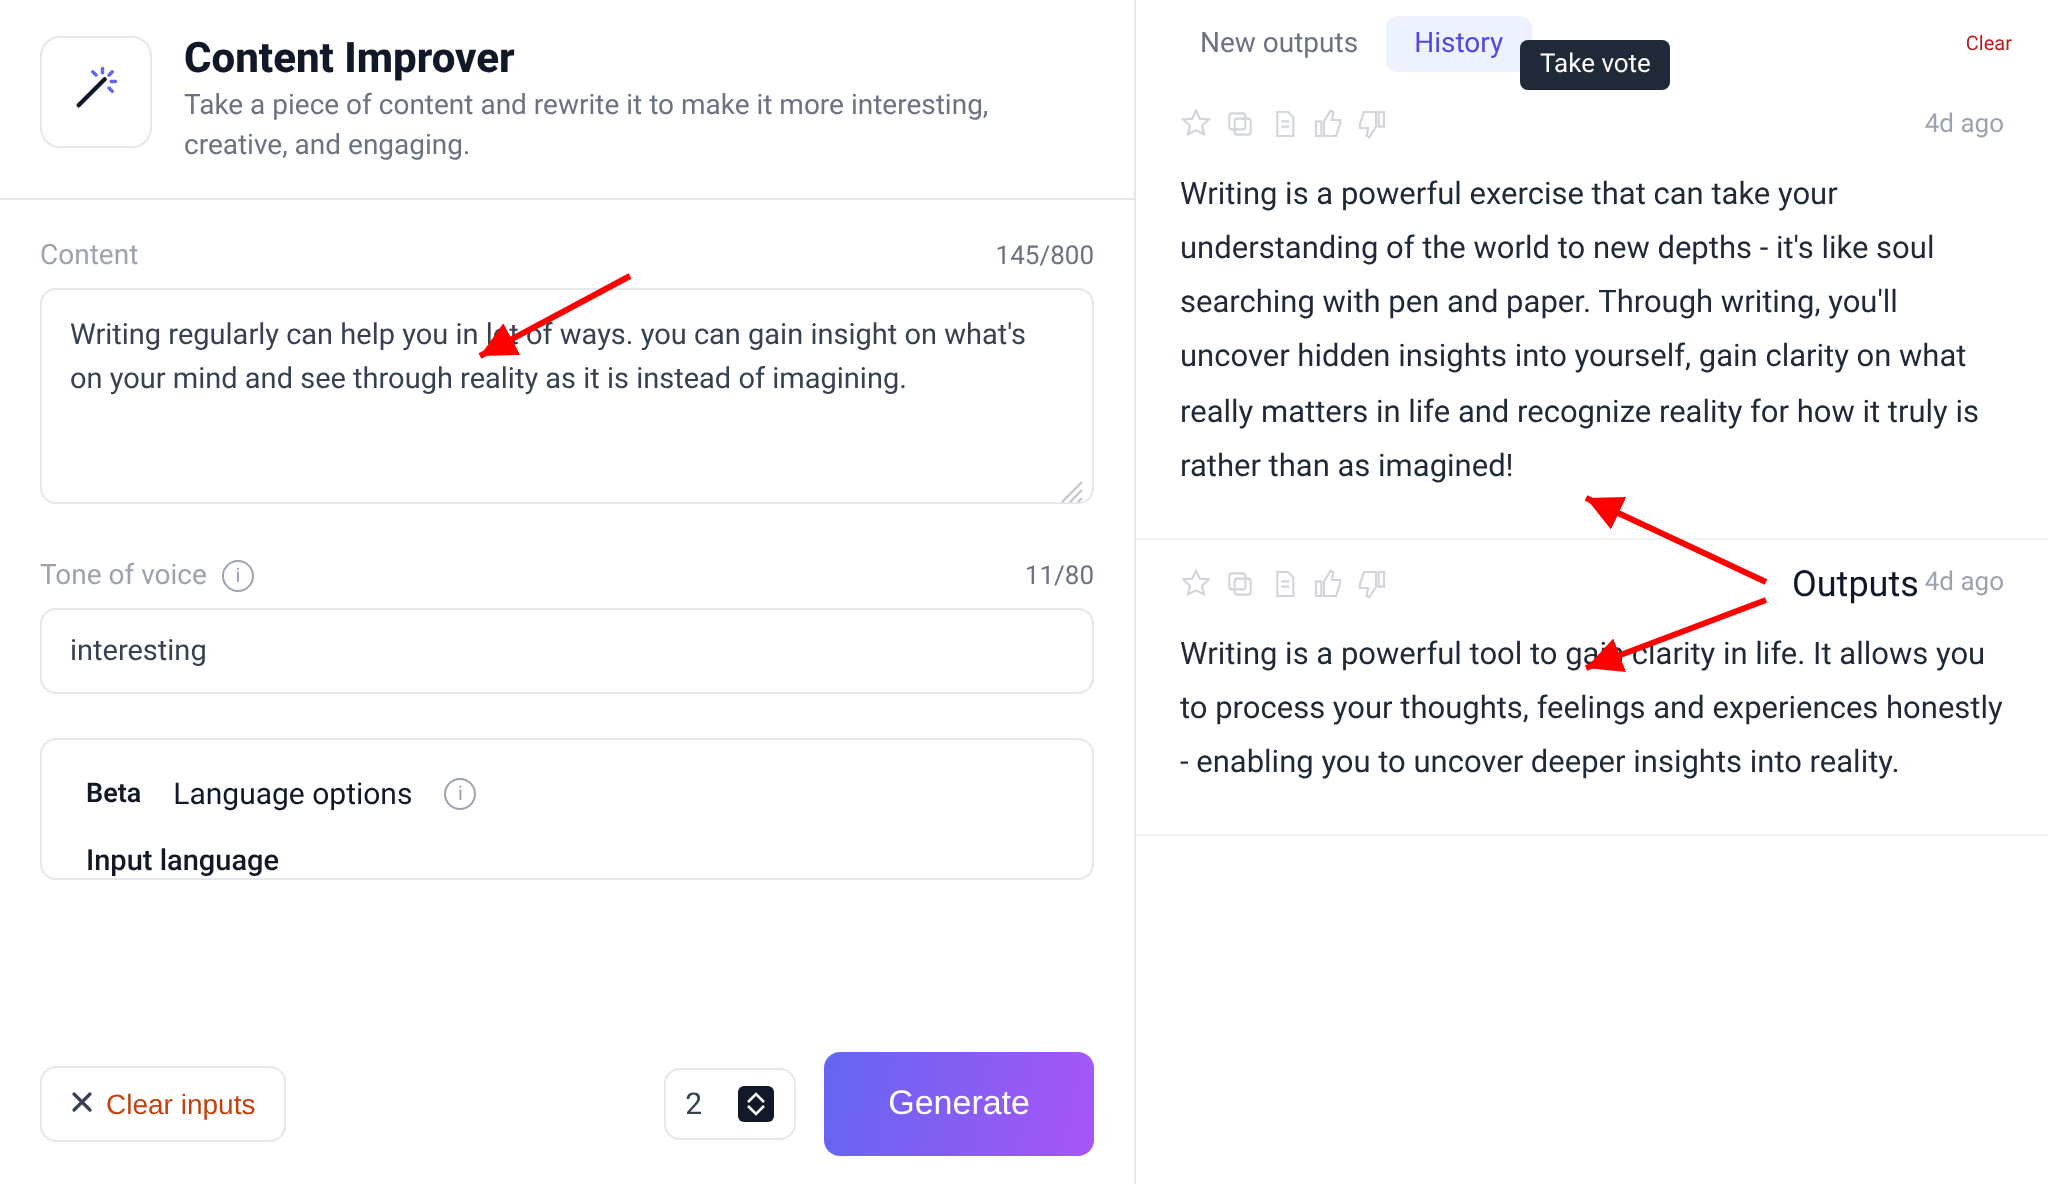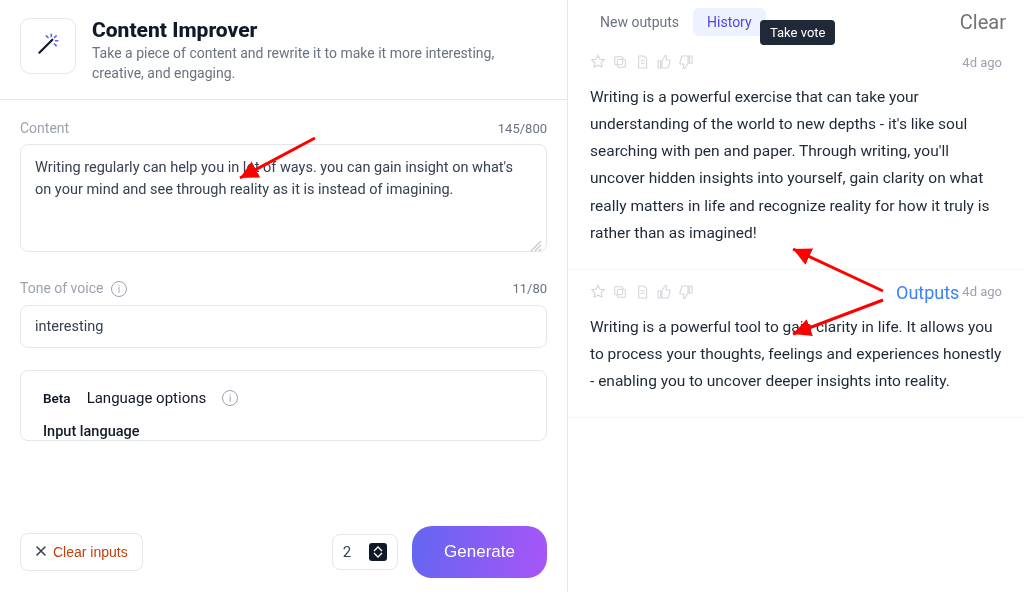--- a/index.html
+++ b/index.html
@@ -162,21 +162,21 @@
     background: #111827;
     border-radius: 3px;
     display:flex; flex-direction:column;
     align-items:center; justify-content:center;
   }
   .stepper svg { display:block;}
   .generate-btn {
     background: linear-gradient(100deg, #6366f1 0%, #a855f7 100%);
     color: #fff;
     border: none;
-    border-radius: 20px;
+    border-radius: 8px;
     padding: 16px 32px;
     font-size: 17px;
     font-weight: 500;
     cursor: pointer;
   }
   .right-panel {
     flex: 1;
     height: 100%;
     display: flex;
     flex-direction: column;
@@ -193,22 +193,22 @@
     color: #6b7280;
     border-radius: 6px;
     cursor: pointer;
   }
   .tab.active {
     color: #4f46e5;
     background: #eef2ff;
   }
   .clear-link {
     margin-left: auto;
-    font-size: 20px;
-    color: #737373;
+    font-size: 10px;
+    color: #b91c1c;
     cursor: pointer;
   }
   .tooltip {
     position: absolute;
     top: 20px;
     left: 192px;
     background: #1f2937;
     color: #fff;
     font-size: 13px;
     padding: 5px 10px;
@@ -241,21 +241,21 @@
     color: #9ca3af;
   }
   .output-text {
     font-size: 15.5px;
     color: #1f2937;
     line-height: 1.75;
   }
   .arrow-red { position:absolute; pointer-events:none; z-index:3;}
   .outputs-label {
     position:absolute;
-    color:#3b82f6;
+    color:#0f172a;
     font-size:18px;
     font-weight:400;
     pointer-events:none;
     z-index:3;
   }
 </style>
 </head>
 <body>
 
 <div class="left-panel">

